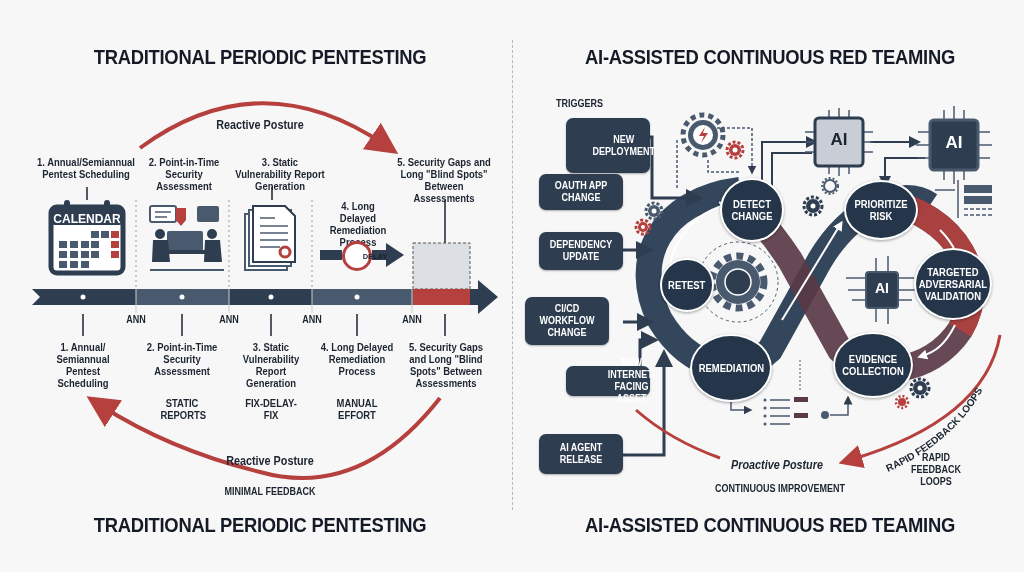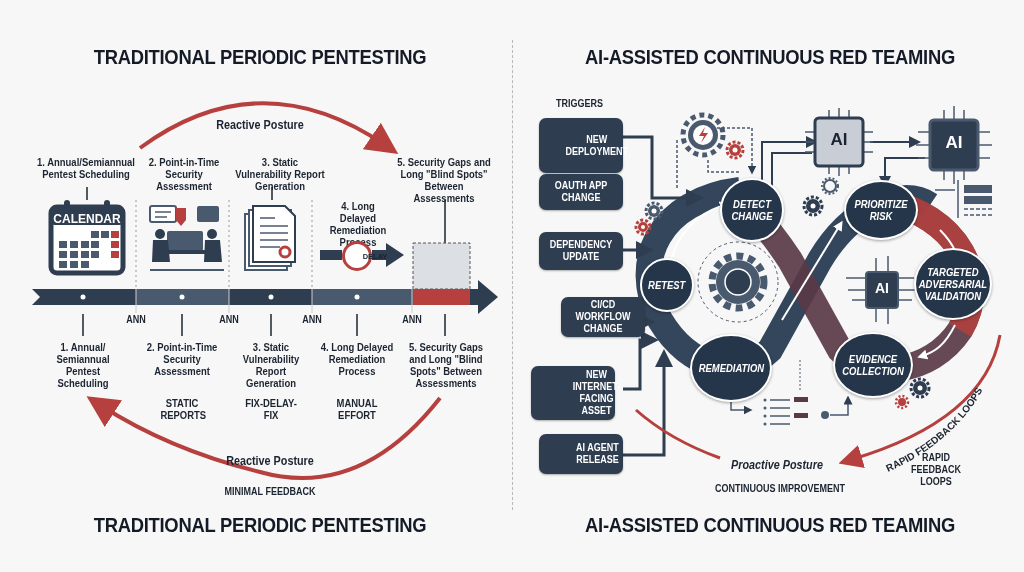--- a/index.html
+++ b/index.html
@@ -5,21 +5,21 @@
   * { box-sizing: border-box; margin: 0; padding: 0; }
   html, body { width: 1024px; height: 572px; overflow: hidden; background: #f7f7f7; }
   body { font-family: "Liberation Sans", "DejaVu Sans", sans-serif; color: #141b26; position: relative; }
   .abs { position: absolute; }
   .title { font-weight: bold; font-size: 20px; letter-spacing: -0.3px; text-align: center; color: #141b26; transform: scaleX(0.92); white-space: nowrap; }
   .lbl { font-weight: bold; font-size: 10.5px; line-height: 12px; text-align: center; color: #1b2430; transform: scaleX(0.9); }
   .small { font-weight: bold; font-size: 10px; line-height: 12px; text-align: center; color: #1b2430; transform: scaleX(0.9); }
   .divider { position: absolute; left: 512px; top: 40px; height: 470px; border-left: 1px dashed #b8b8b8; }
   .trigger { position: absolute; width: 84px; background: #2e3d50; color: #fff; border-radius: 7px; font-weight: bold; font-size: 10px; line-height: 12px; text-align: center; display: flex; align-items: center; justify-content: center; box-shadow: 0 1px 2px rgba(0,0,0,0.3); }
   .trigger span { transform: scaleX(0.9); display: block; }
-  .node { position: absolute; background: #26364a; color: #fff; border-radius: 50%; border: 2px solid #fff; display: flex; align-items: center; justify-content: center; text-align: center; font-weight: bold; font-size: 10.5px; line-height: 12px; box-shadow: 0 1px 3px rgba(0,0,0,0.35); font-style: italic; }
+  .node { position: absolute; background: #26364a; color: #fff; border-radius: 50%; border: 2px solid #fff; display: flex; align-items: center; justify-content: center; text-align: center; font-weight: bold; font-size: 10.5px; line-height: 12px; box-shadow: 0 1px 3px rgba(0,0,0,0.35); }
   .node span { transform: scaleX(0.9); display: block; }
   svg { position: absolute; left: 0; top: 0; overflow: visible; }
 </style>
 </head>
 <body>
 
 <div class="abs title" style="left:40px; top:46px; width:440px;">TRADITIONAL PERIODIC PENTESTING</div>
 
 <svg width="1024" height="572">
   <defs>
@@ -312,55 +312,55 @@
   <path d="M636,410 Q670,440 720,458" fill="none" stroke="#b5403e" stroke-width="3"></path>
   <path id="rapidArc" d="M1000,335 Q985,420 850,460" fill="none" stroke="#b5403e" stroke-width="3" marker-end="url(#redArrow)"></path>
   <path id="rapidTextPath" d="M888,472 Q980,430 1000,345" fill="none" stroke="none"></path>
   <text font-family="Liberation Sans, sans-serif" font-weight="bold" font-size="10" fill="#1b2430">
     <textPath href="#rapidTextPath">RAPID FEEDBACK LOOPS</textPath>
   </text>
 </svg>
 
 <div class="abs small" style="left:553px; top:98px; width:60px; text-align:left;">TRIGGERS</div>
 
-<div class="trigger" style="left:539px; top:118px; height:55px;padding-left:32px;">
+<div class="trigger" style="left:566px; top:118px; height:55px;padding-left:32px;">
     <span>NEW DEPLOYMENT</span>
   </div>
 <div class="trigger" style="left:539px; top:174px; height:36px;">
     <span>OAUTH APP CHANGE</span>
   </div>
 <div class="trigger" style="left:539px; top:232px; height:38px;">
     <span>DEPENDENCY UPDATE</span>
   </div>
-<div class="trigger" style="left:561px; top:297px; height:40px;">
+<div class="trigger" style="left:525px; top:297px; height:48px;">
     <span>CI/CD WORKFLOW CHANGE</span>
   </div>
-<div class="trigger" style="left:531px; top:366px; height:54px;padding-left:46px;">
+<div class="trigger" style="left:566px; top:366px; height:30px;padding-left:46px;">
     <span>NEW INTERNET-FACING ASSET</span>
   </div>
-<div class="trigger" style="left:539px; top:434px; height:40px;text-align:right;">
+<div class="trigger" style="left:539px; top:434px; height:40px;">
     <span>AI AGENT RELEASE</span>
   </div>
 
 <div class="node" style="left:720px; top:178px; width:64px; height:64px;">
     <span>DETECT CHANGE</span>
   </div>
 <div class="node" style="left:844px; top:180px; width:74px; height:60px;">
     <span>PRIORITIZE RISK</span>
   </div>
 <div class="node" style="left:914px; top:248px; width:78px; height:72px;justify-content:center;">
     <span>TARGETED ADVERSARIAL VALIDATION</span>
   </div>
 <div class="node" style="left:833px; top:332px; width:80px; height:66px;">
     <span>EVIDENCE COLLECTION</span>
   </div>
 <div class="node" style="left:690px; top:334px; width:82px; height:68px;text-align:right;">
     <span>REMEDIATION</span>
   </div>
-<div class="node" style="left:640px; top:258px; width:54px; height:54px;">
+<div class="node" style="left:660px; top:258px; width:54px; height:54px;">
     <span>RETEST</span>
   </div>
 
 <div class="abs" style="left:815px; top:130px; width:48px; text-align:center; font-weight:bold; font-size:17px; color:#1b2430;">AI</div>
 <div class="abs" style="left:930px; top:133px; width:48px; text-align:center; font-weight:bold; font-size:17px; color:#fff;">AI</div>
 <div class="abs" style="left:866px; top:280px; width:32px; text-align:center; font-weight:bold; font-size:14px; color:#fff;">AI</div>
 
 <div class="abs lbl" style="left:722px; top:459px; width:110px; font-size:12px; font-style:italic;">Proactive Posture</div>
 <div class="abs small" style="left:695px; top:483px; width:170px;">CONTINUOUS IMPROVEMENT</div>
 <div class="abs small" style="left:908px; top:452px; width:56px;">RAPID FEEDBACK LOOPS</div>

